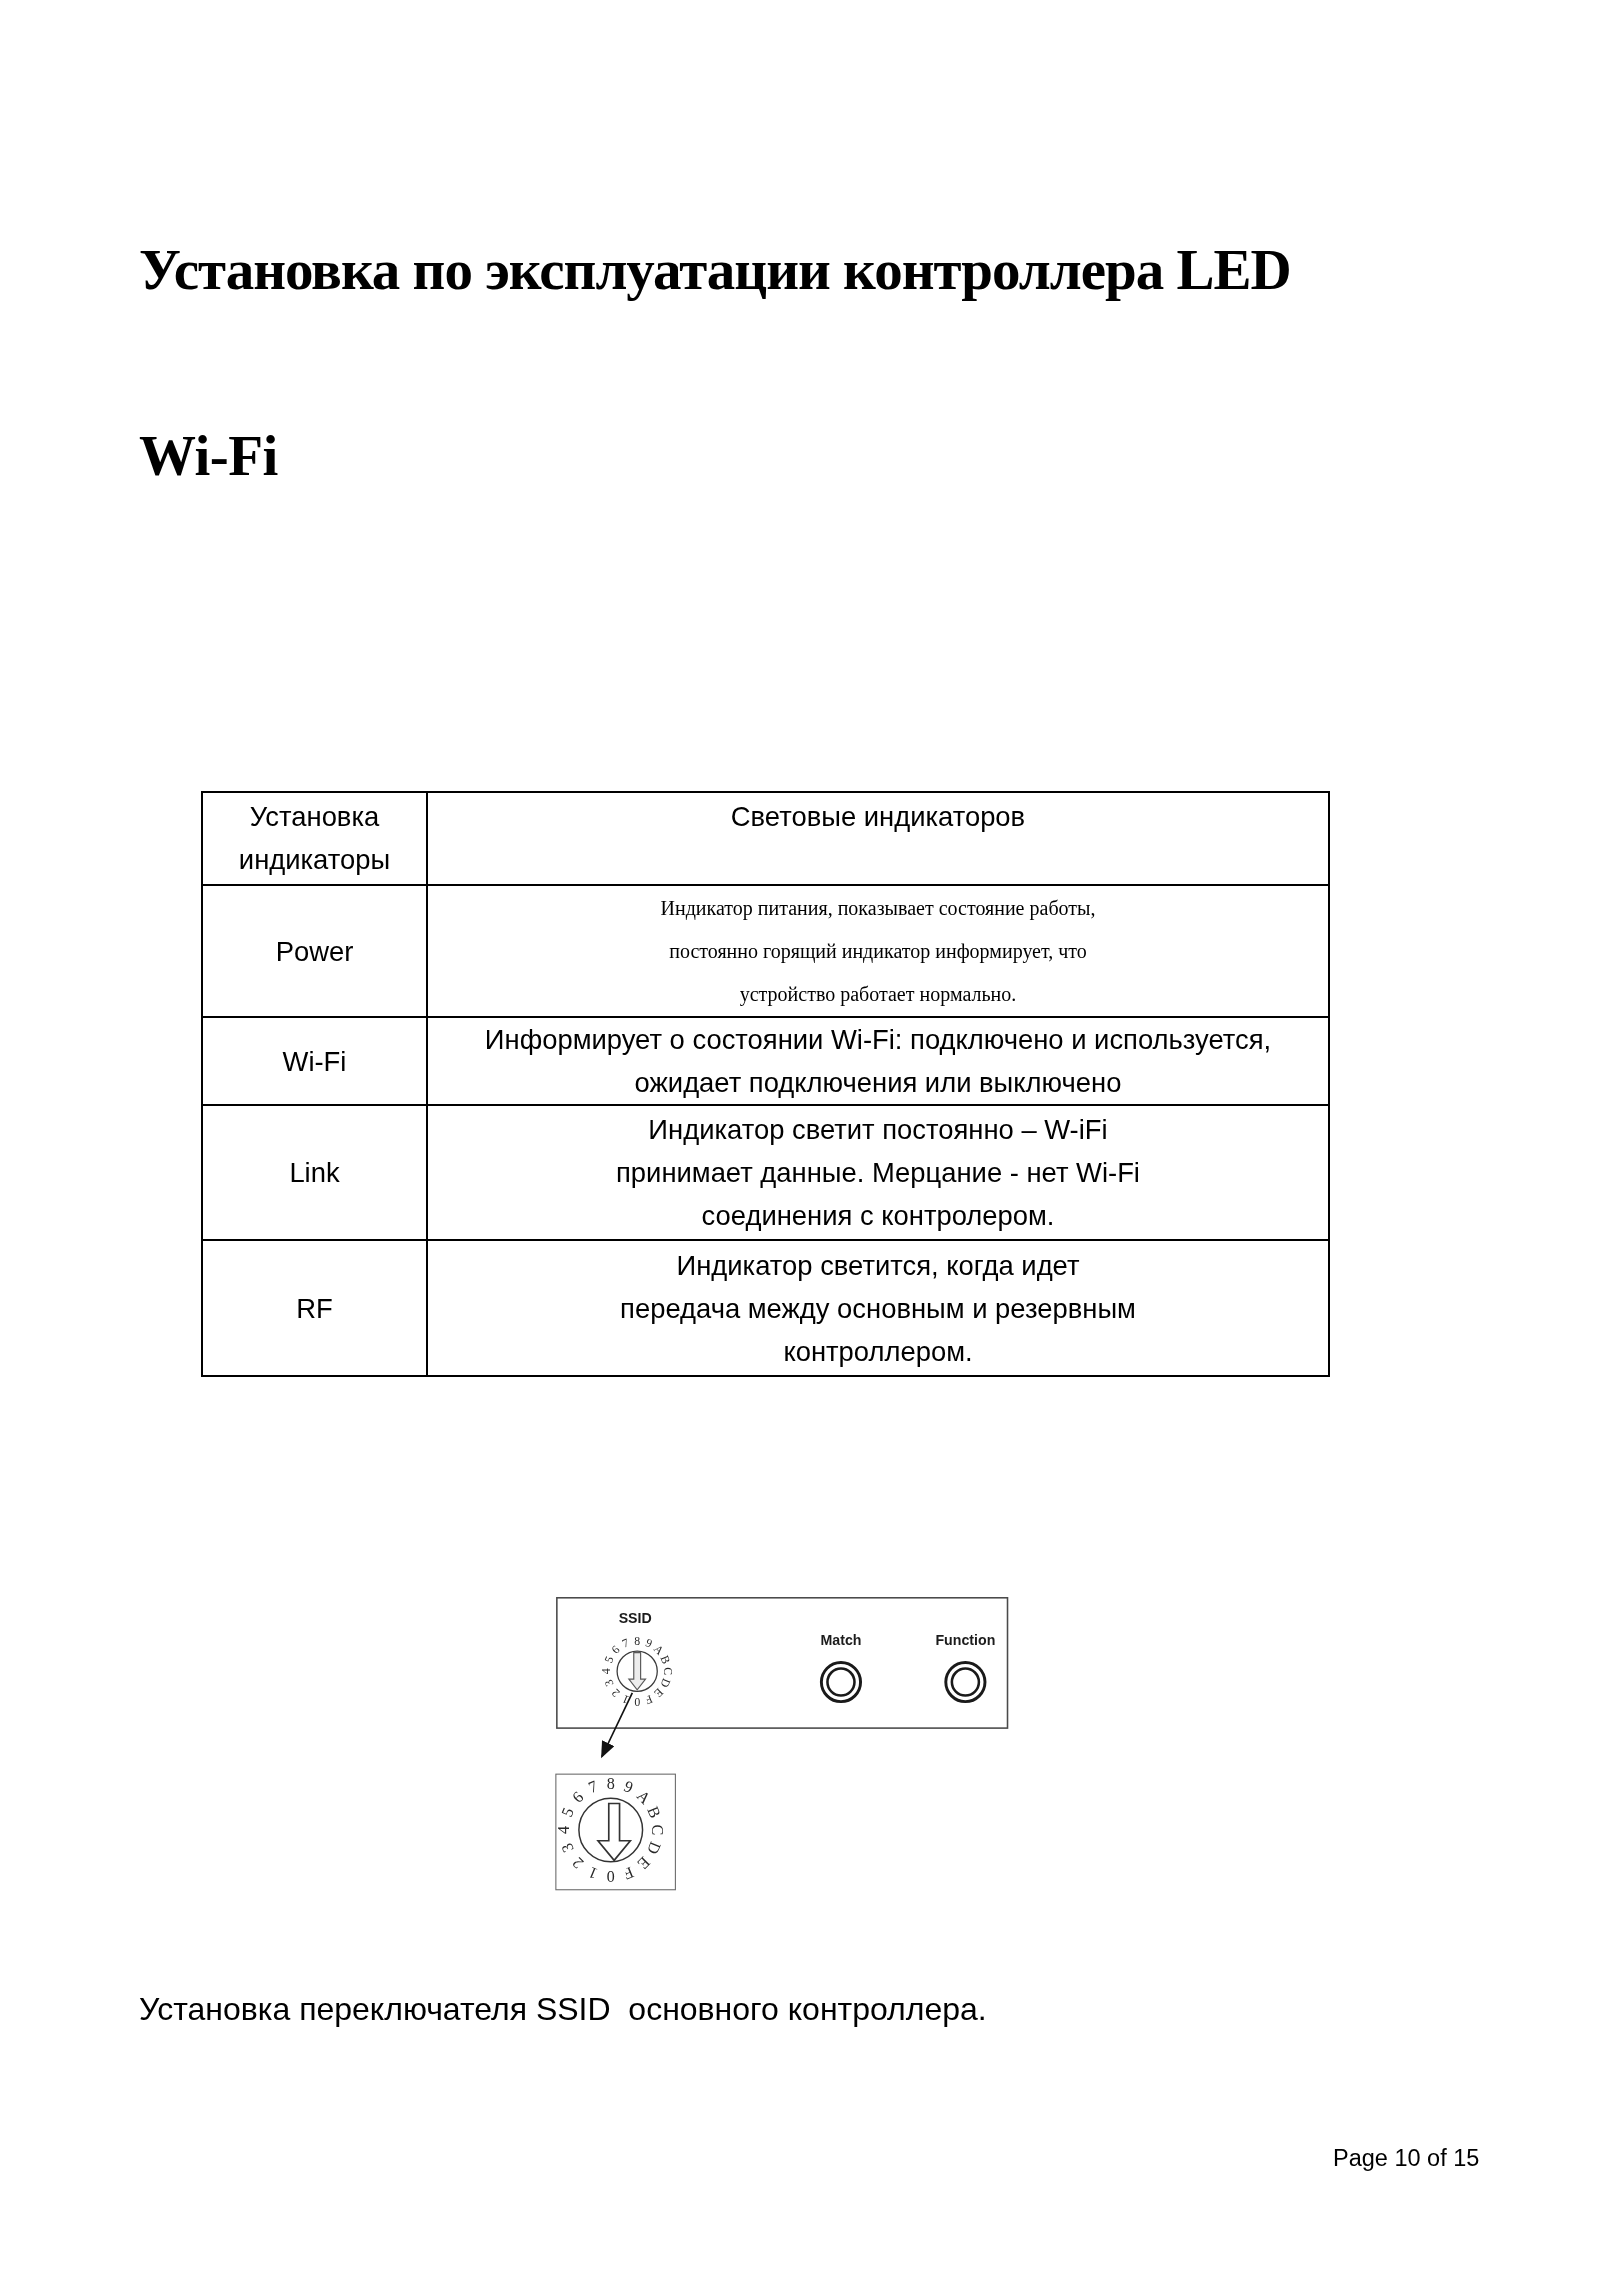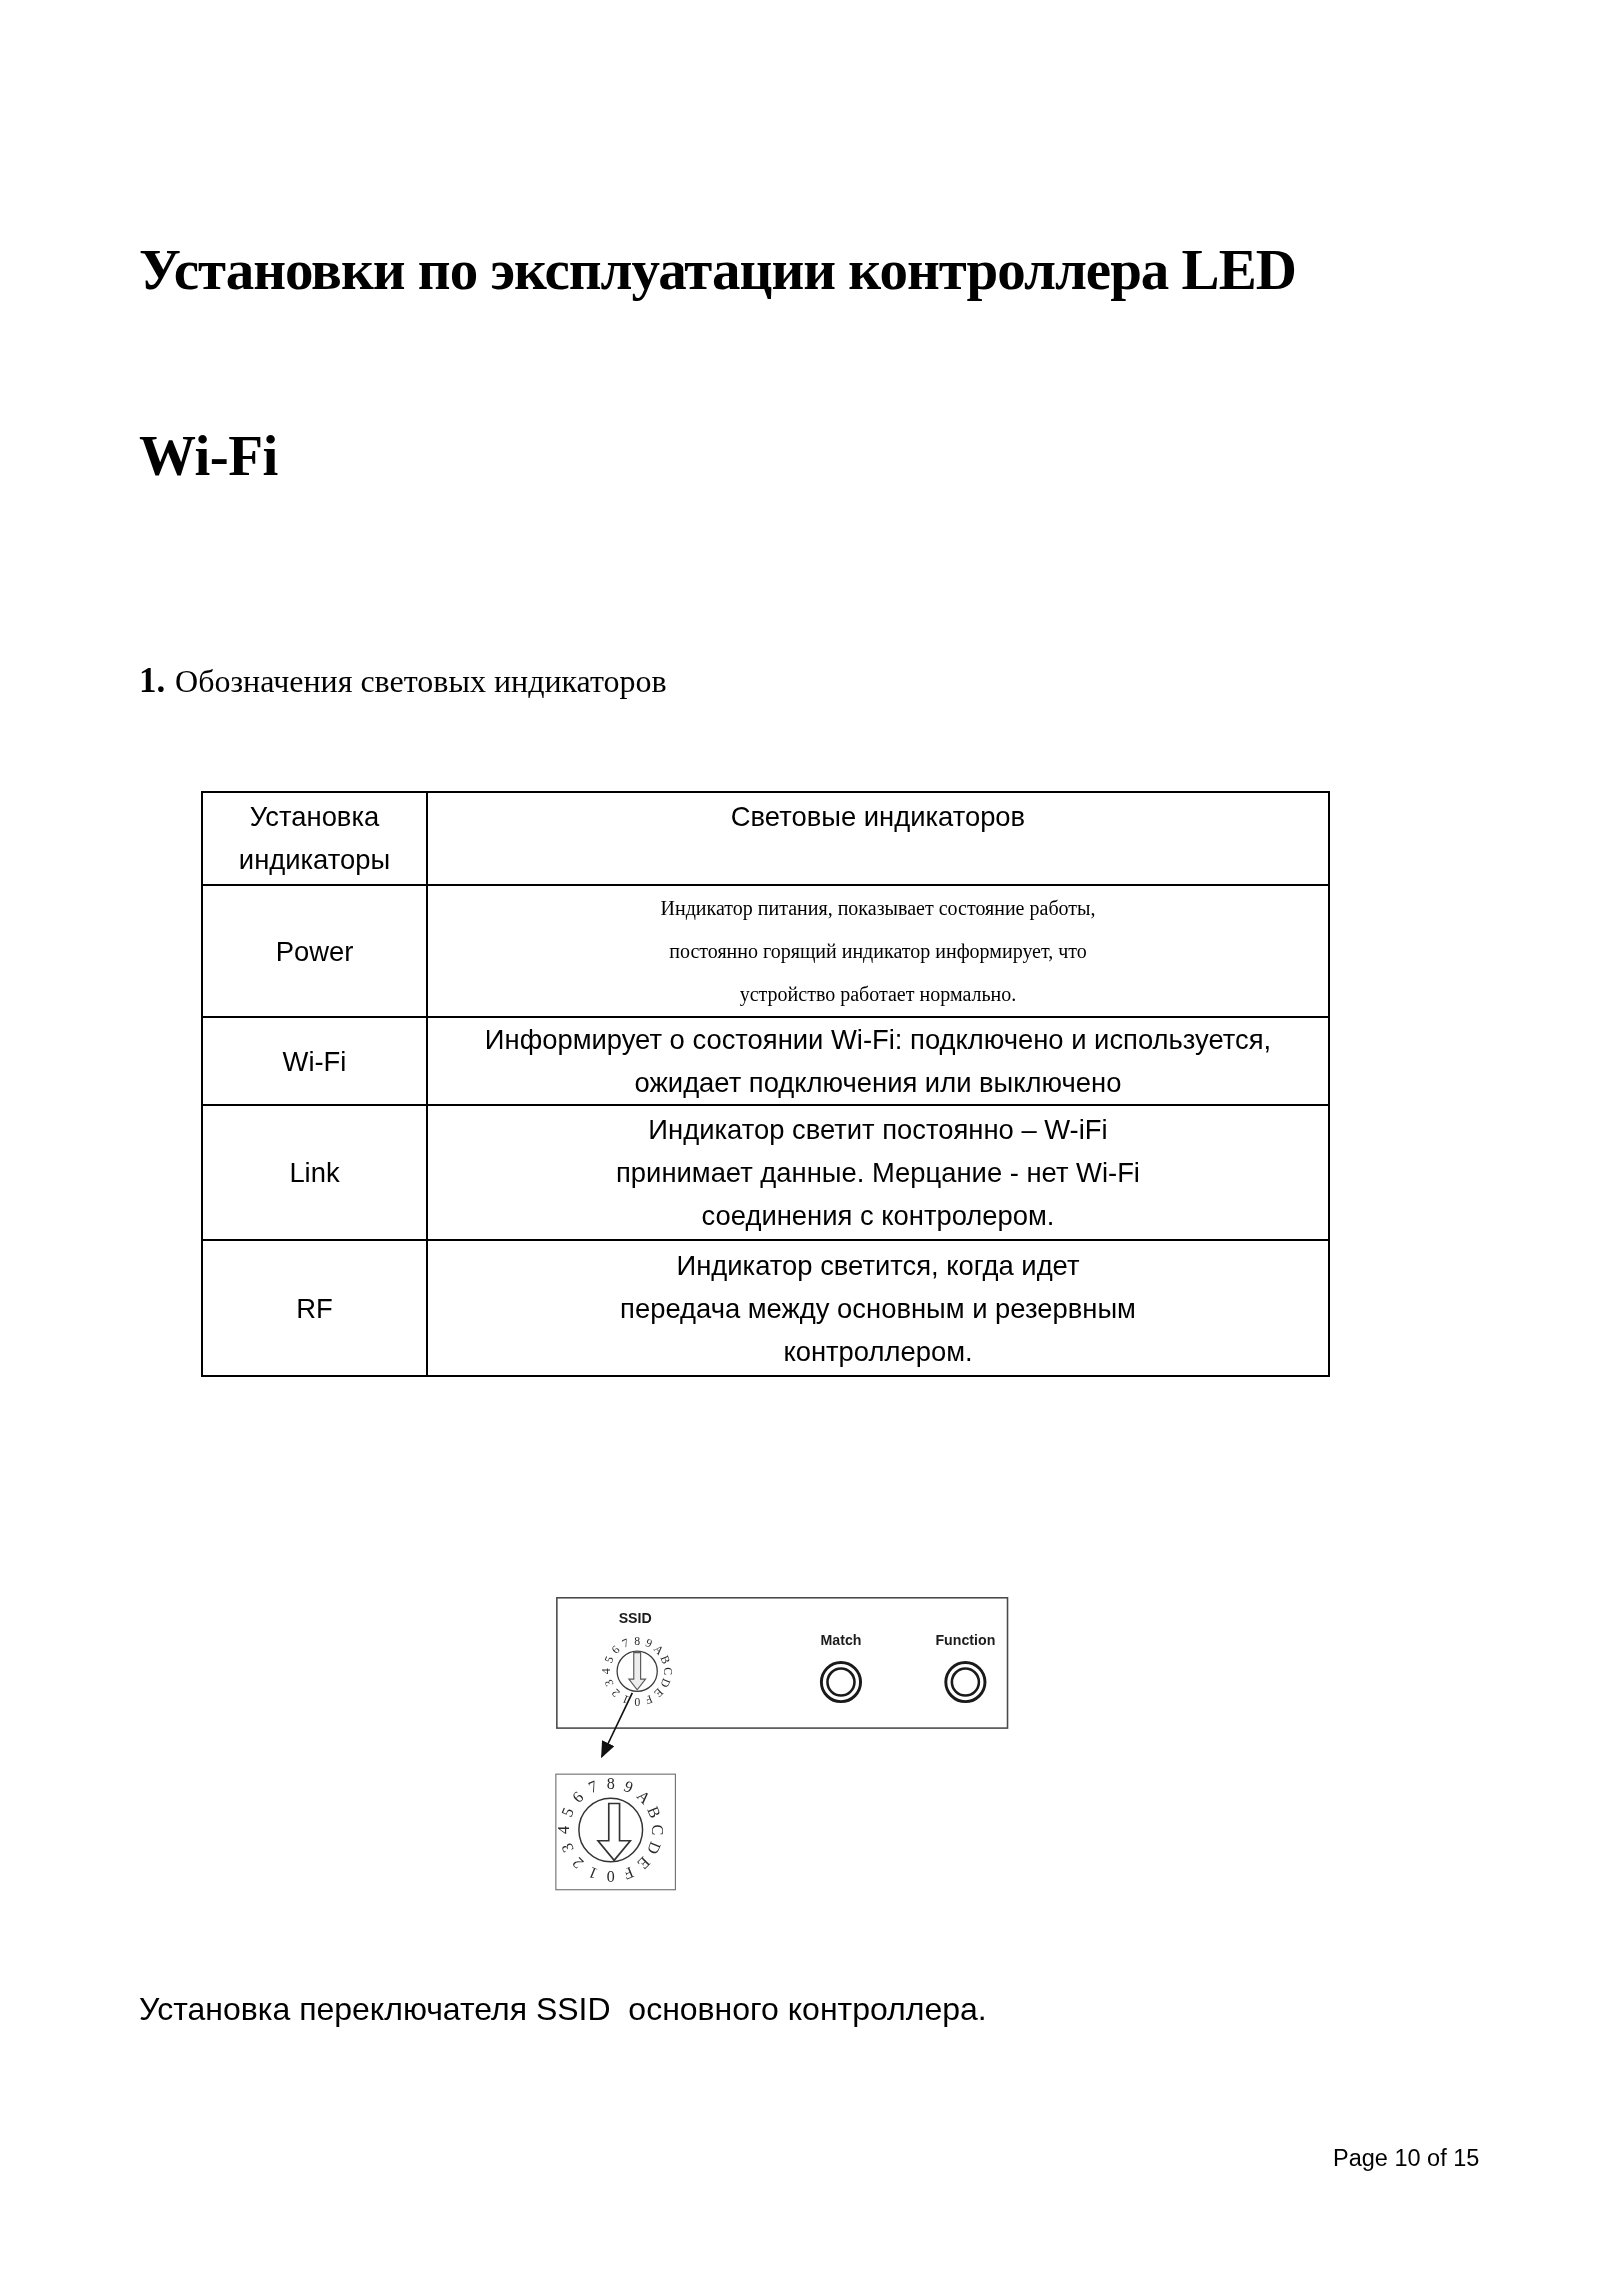--- a/index.html
+++ b/index.html
@@ -61,27 +61,24 @@
   .footer {
     left:1333px; top:2145px; font-family:"Liberation Sans", sans-serif;
     font-size:23.5px; line-height:27.4px; color:#000000;
   }
 </style>
 </head>
 <body>
 
 <div id="page">
 
-  <div class="abs doc-title nowrap">Установки по эксплуатации контроллера LED</div>
+  <div class="abs doc-title nowrap">Установка по эксплуатации контроллера LED</div>
 
   <div class="abs doc-subtitle nowrap">Wi-Fi</div>
 
-  <div class="abs h-sec1 nowrap">
-    <span class="num">1.</span><span>Обозначения световых индикаторов</span>
-  </div>
 
   <table class="ind">
     <colgroup>
         <col style="width:225px">
         <col style="width:902px">
       </colgroup>
     <tbody>
         <tr class="hdr">
       <td class="cell-sans" style="height:89px">Установка
 индикаторы</td>

